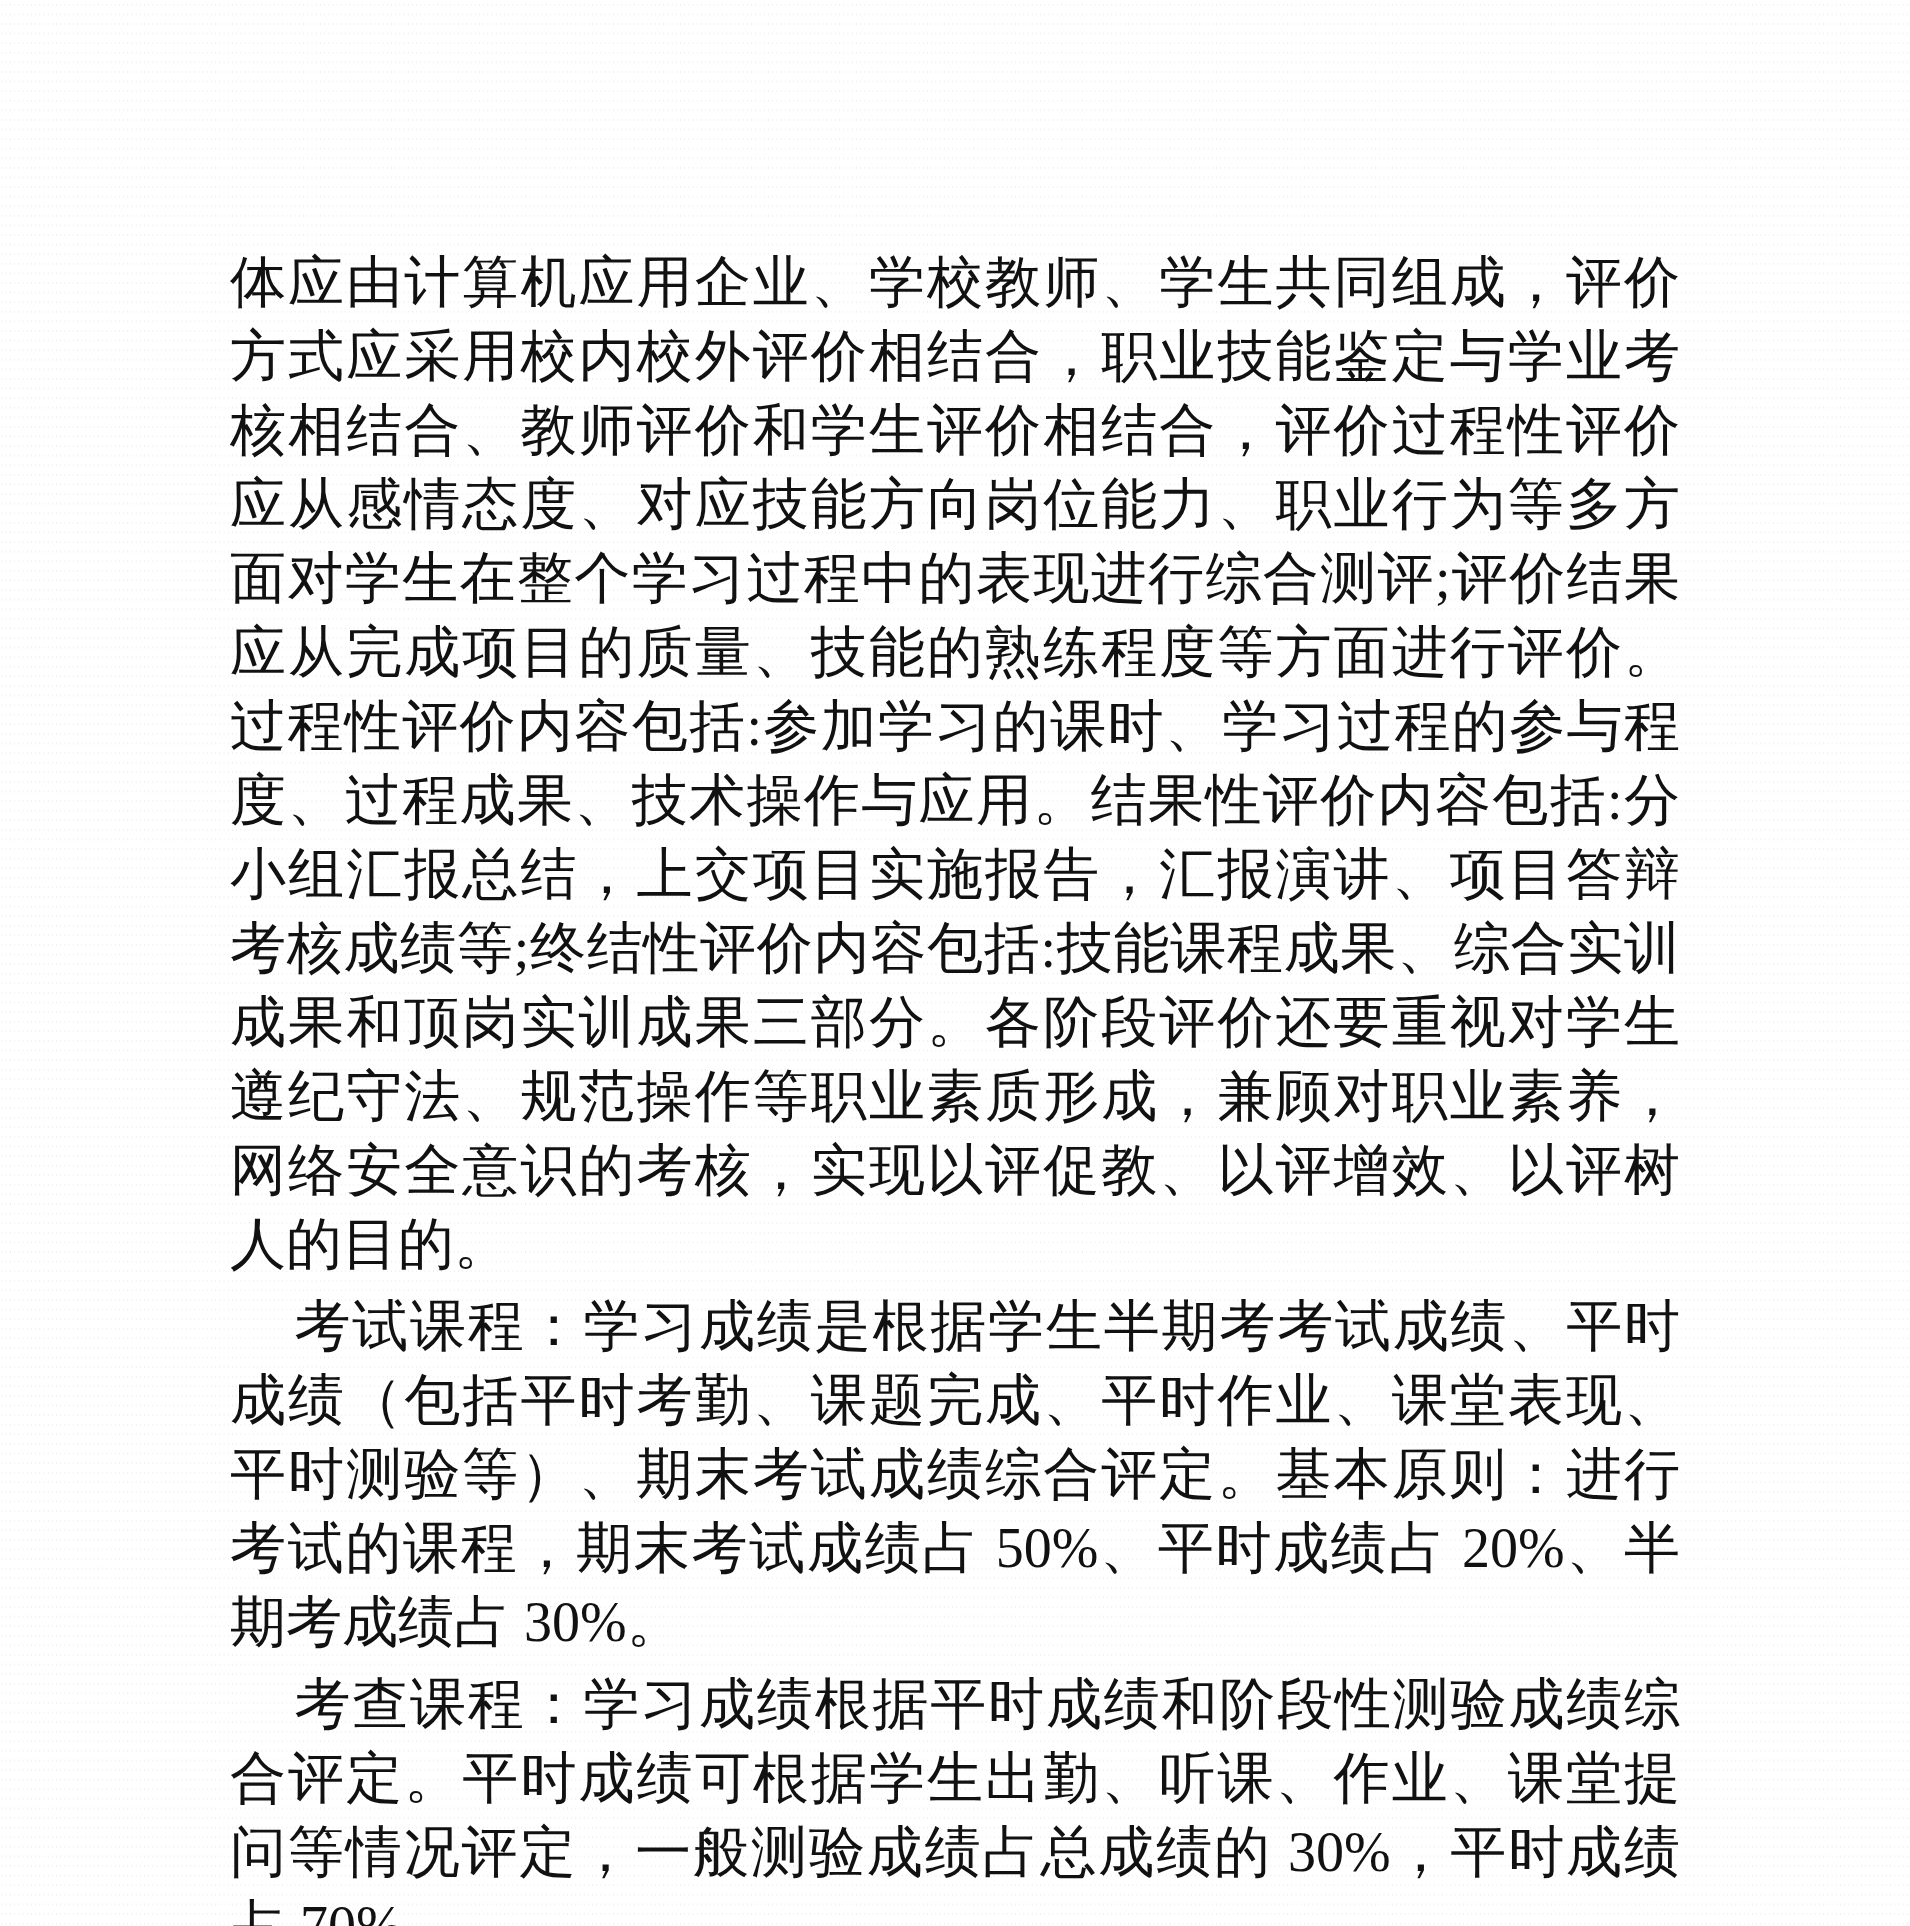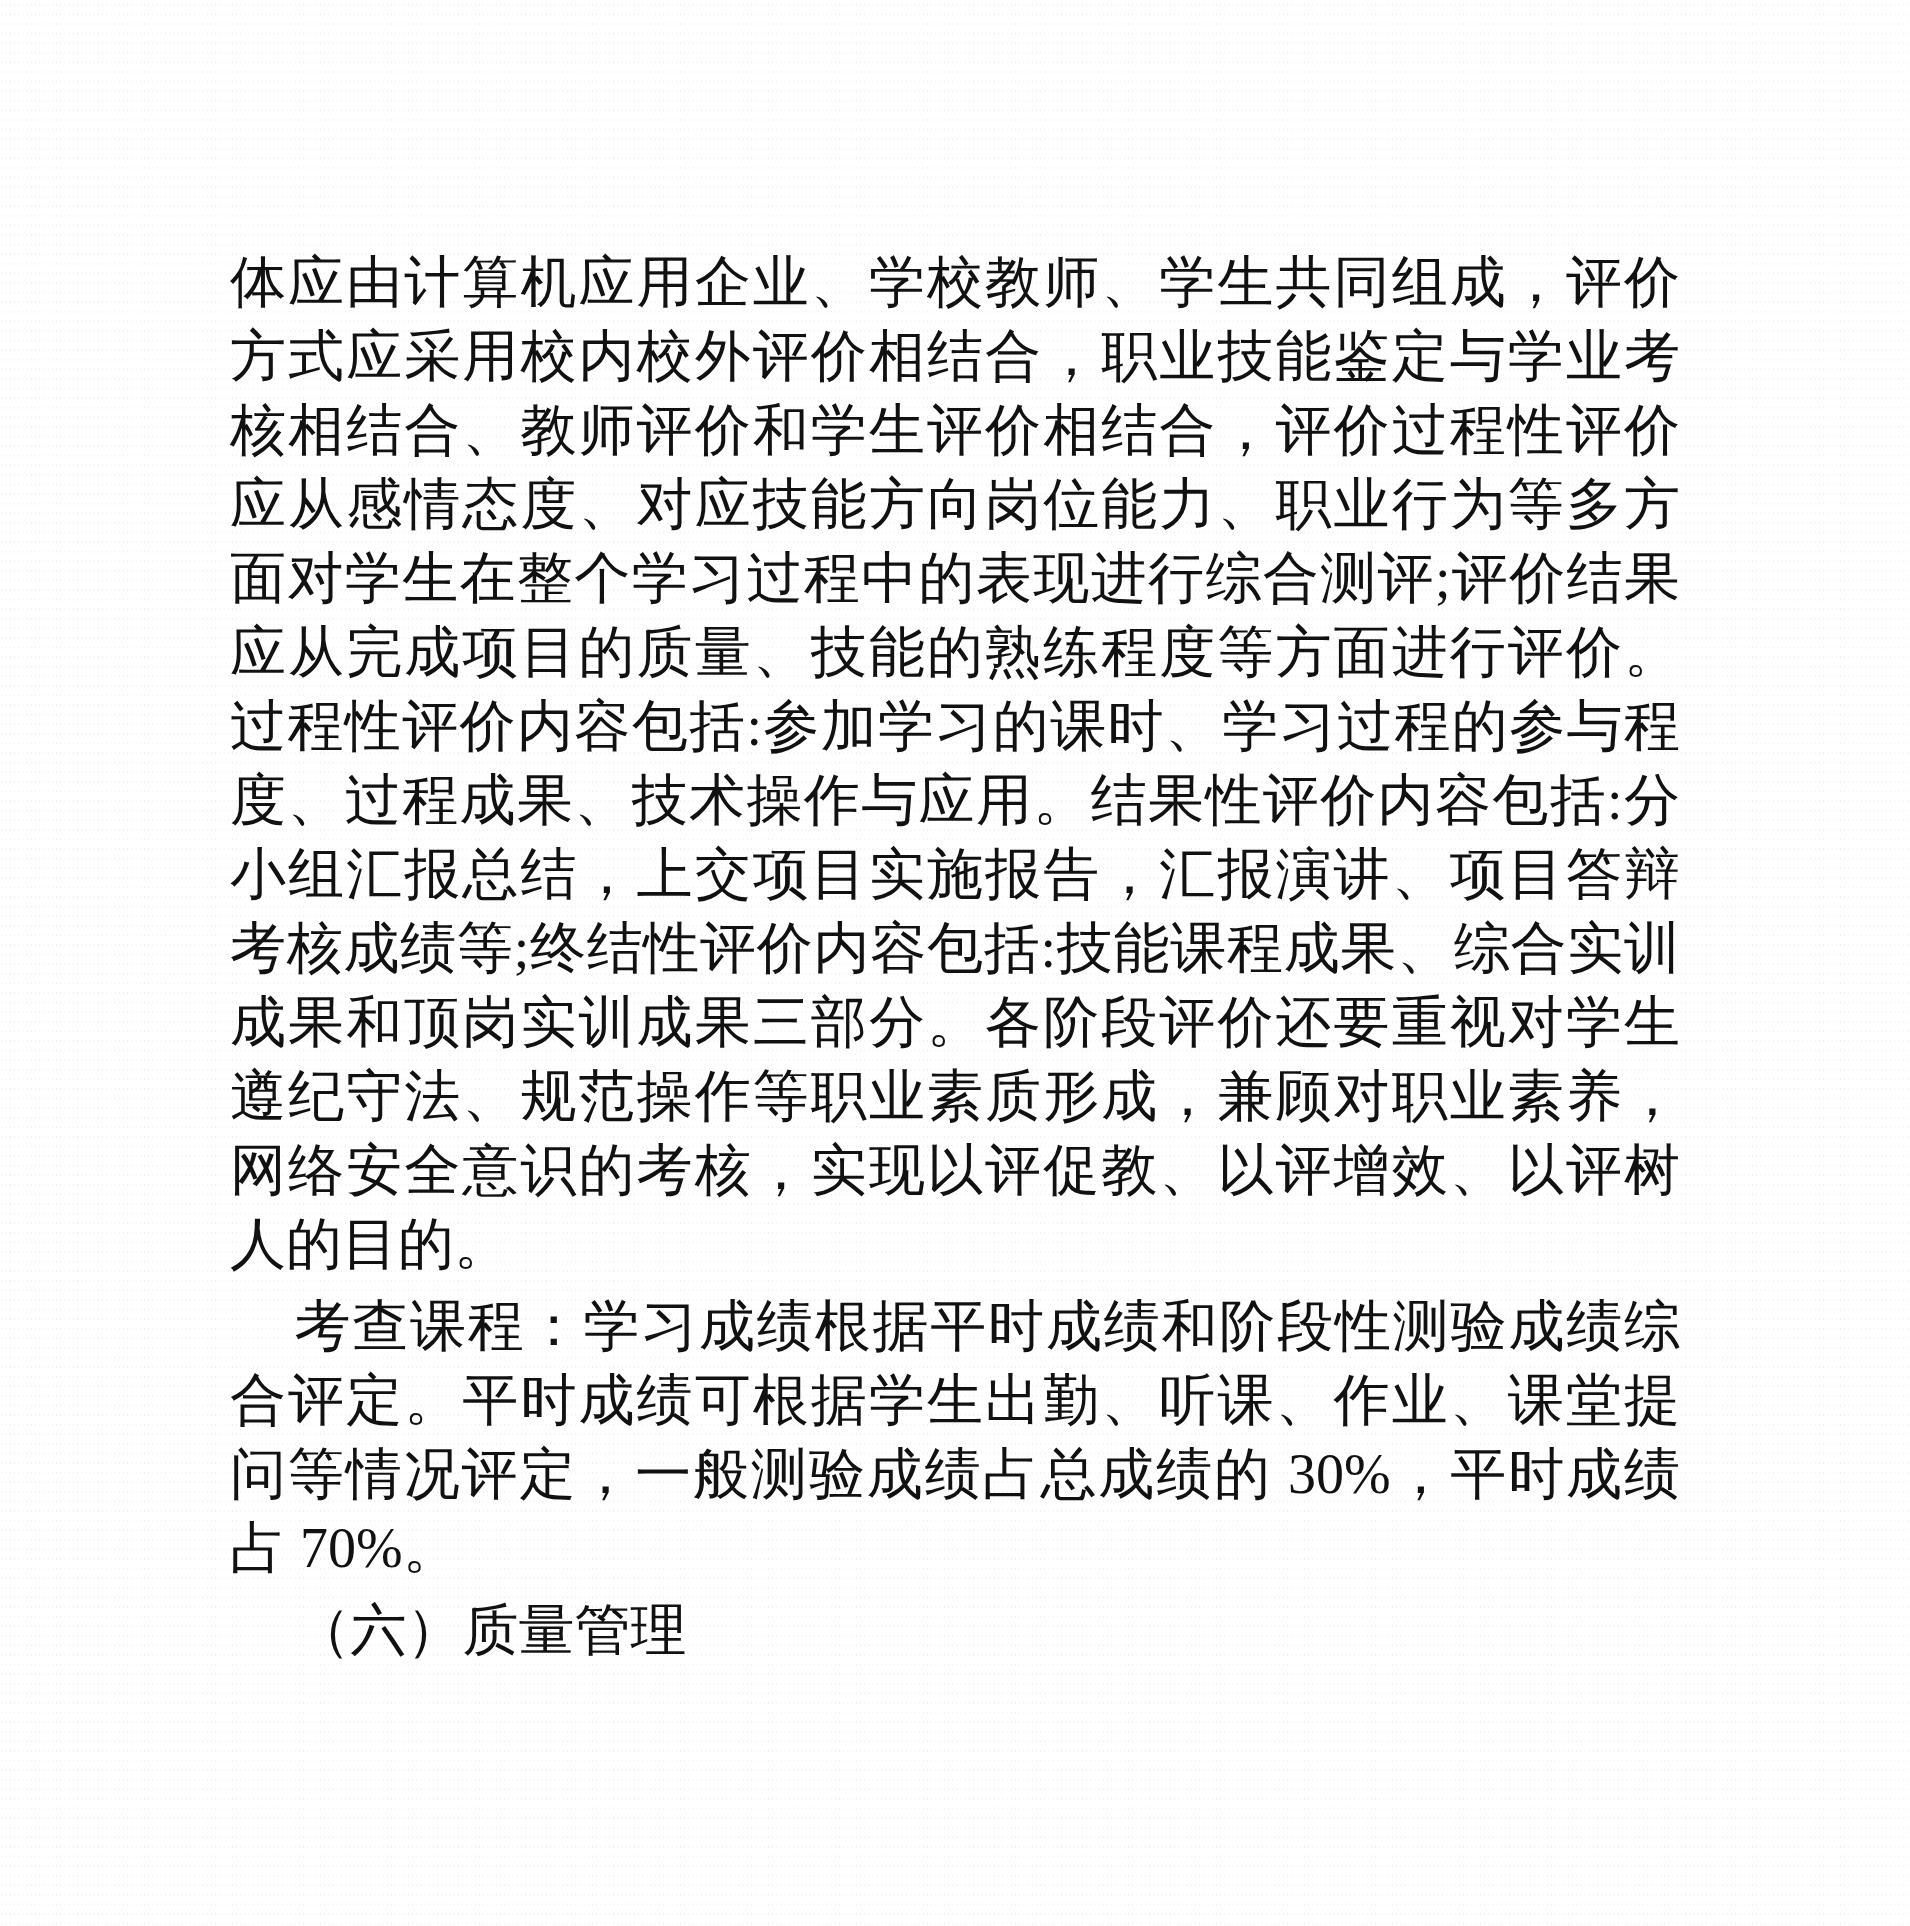--- a/index.html
+++ b/index.html
@@ -61,18 +61,19 @@
 </head>
 <body>
 
 <div class="page">
   <div class="texture-dots"></div>
   <div class="texture-diagonal"></div>
 
   <div class="body-text">
 
   <p class="">体应由计算机应用企业、学校教师、学生共同组成，评价方式应采用校内校外评价相结合，职业技能鉴定与学业考核相结合、教师评价和学生评价相结合，评价过程性评价应从感情态度、对应技能方向岗位能力、职业行为等多方面对学生在整个学习过程中的表现进行综合测评;评价结果应从完成项目的质量、技能的熟练程度等方面进行评价。过程性评价内容包括:参加学习的课时、学习过程的参与程度、过程成果、技术操作与应用。结果性评价内容包括:分小组汇报总结，上交项目实施报告，汇报演讲、项目答辩考核成绩等;终结性评价内容包括:技能课程成果、综合实训成果和顶岗实训成果三部分。各阶段评价还要重视对学生遵纪守法、规范操作等职业素质形成，兼顾对职业素养，网络安全意识的考核，实现以评促教、以评增效、以评树人的目的。</p>
+      <p class="indent ">考试课程：学习成绩是根据学生半期考考试成绩、平时成绩（包括平时考勤、课题完成、平时作业、课堂表现、平时测验等）、期末考试成绩综合评定。基本原则：进行考试的课程，期末考试成绩占 50%、平时成绩占 20%、半期考成绩占 30%。</p>
       <p class="indent ">考查课程：学习成绩根据平时成绩和阶段性测验成绩综合评定。平时成绩可根据学生出勤、听课、作业、课堂提问等情况评定，一般测验成绩占总成绩的 30%，平时成绩占 70%。</p>
       <p class="indent ">（六）质量管理</p>
     </div>
 
 </div>
 
 
 </body></html>

